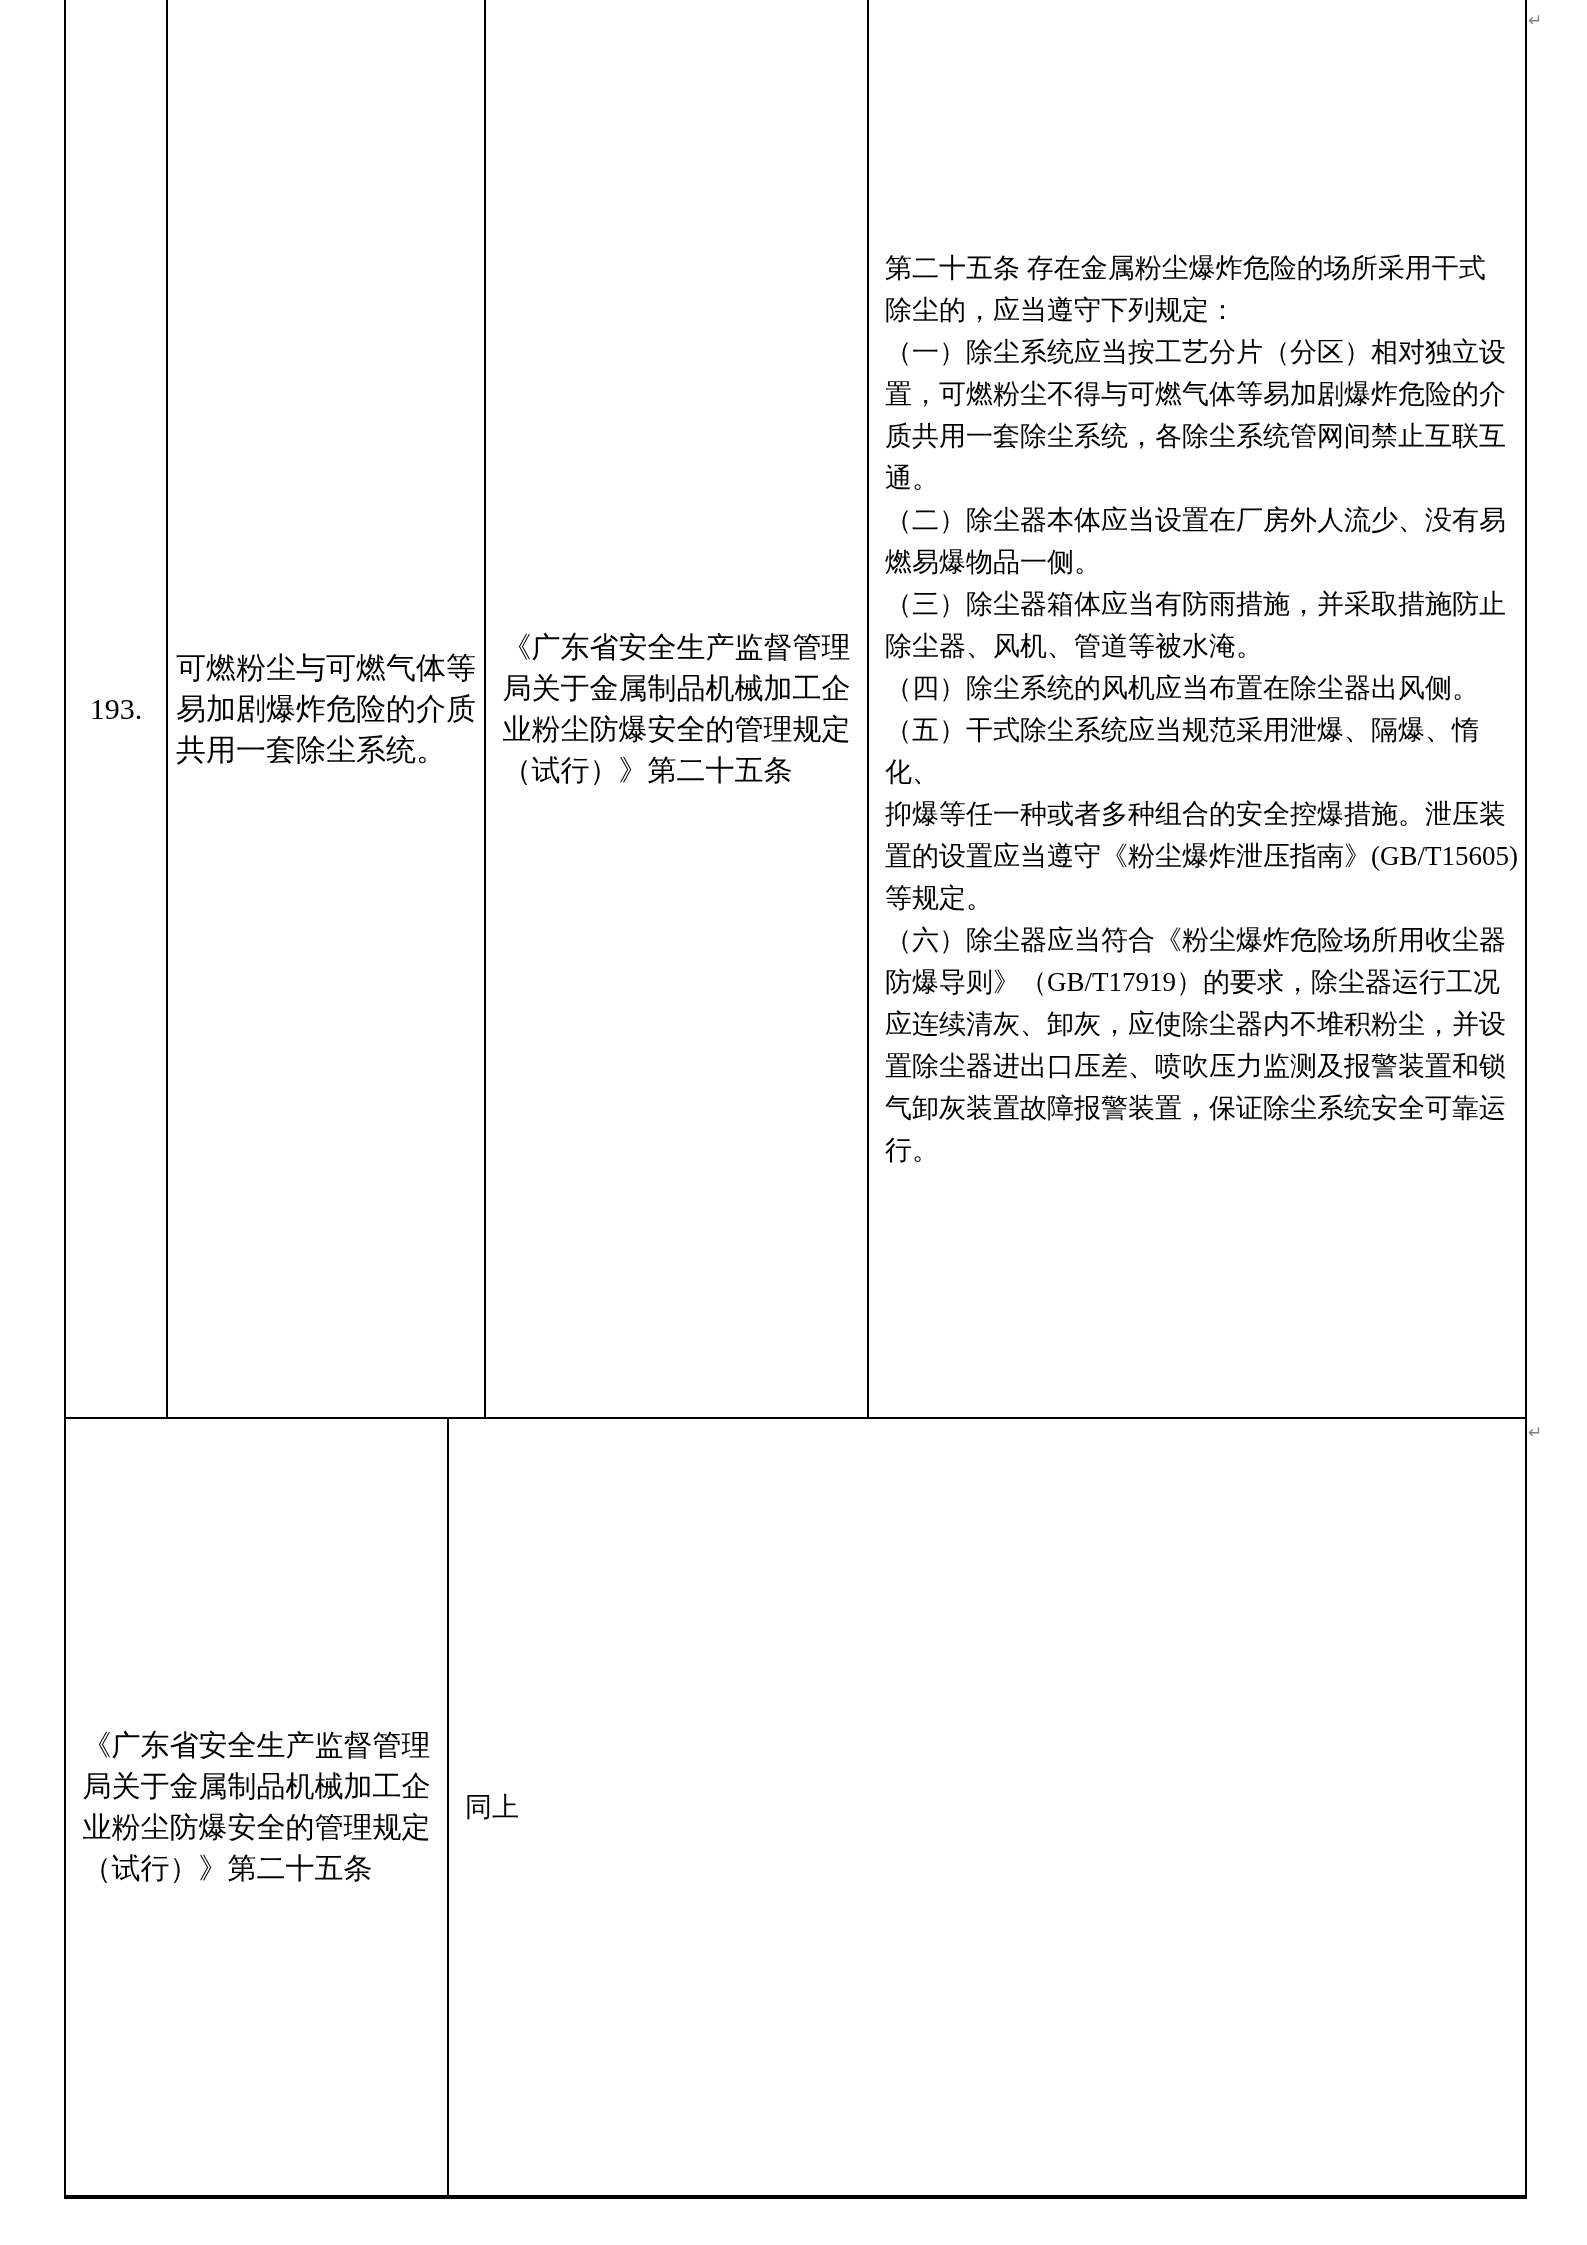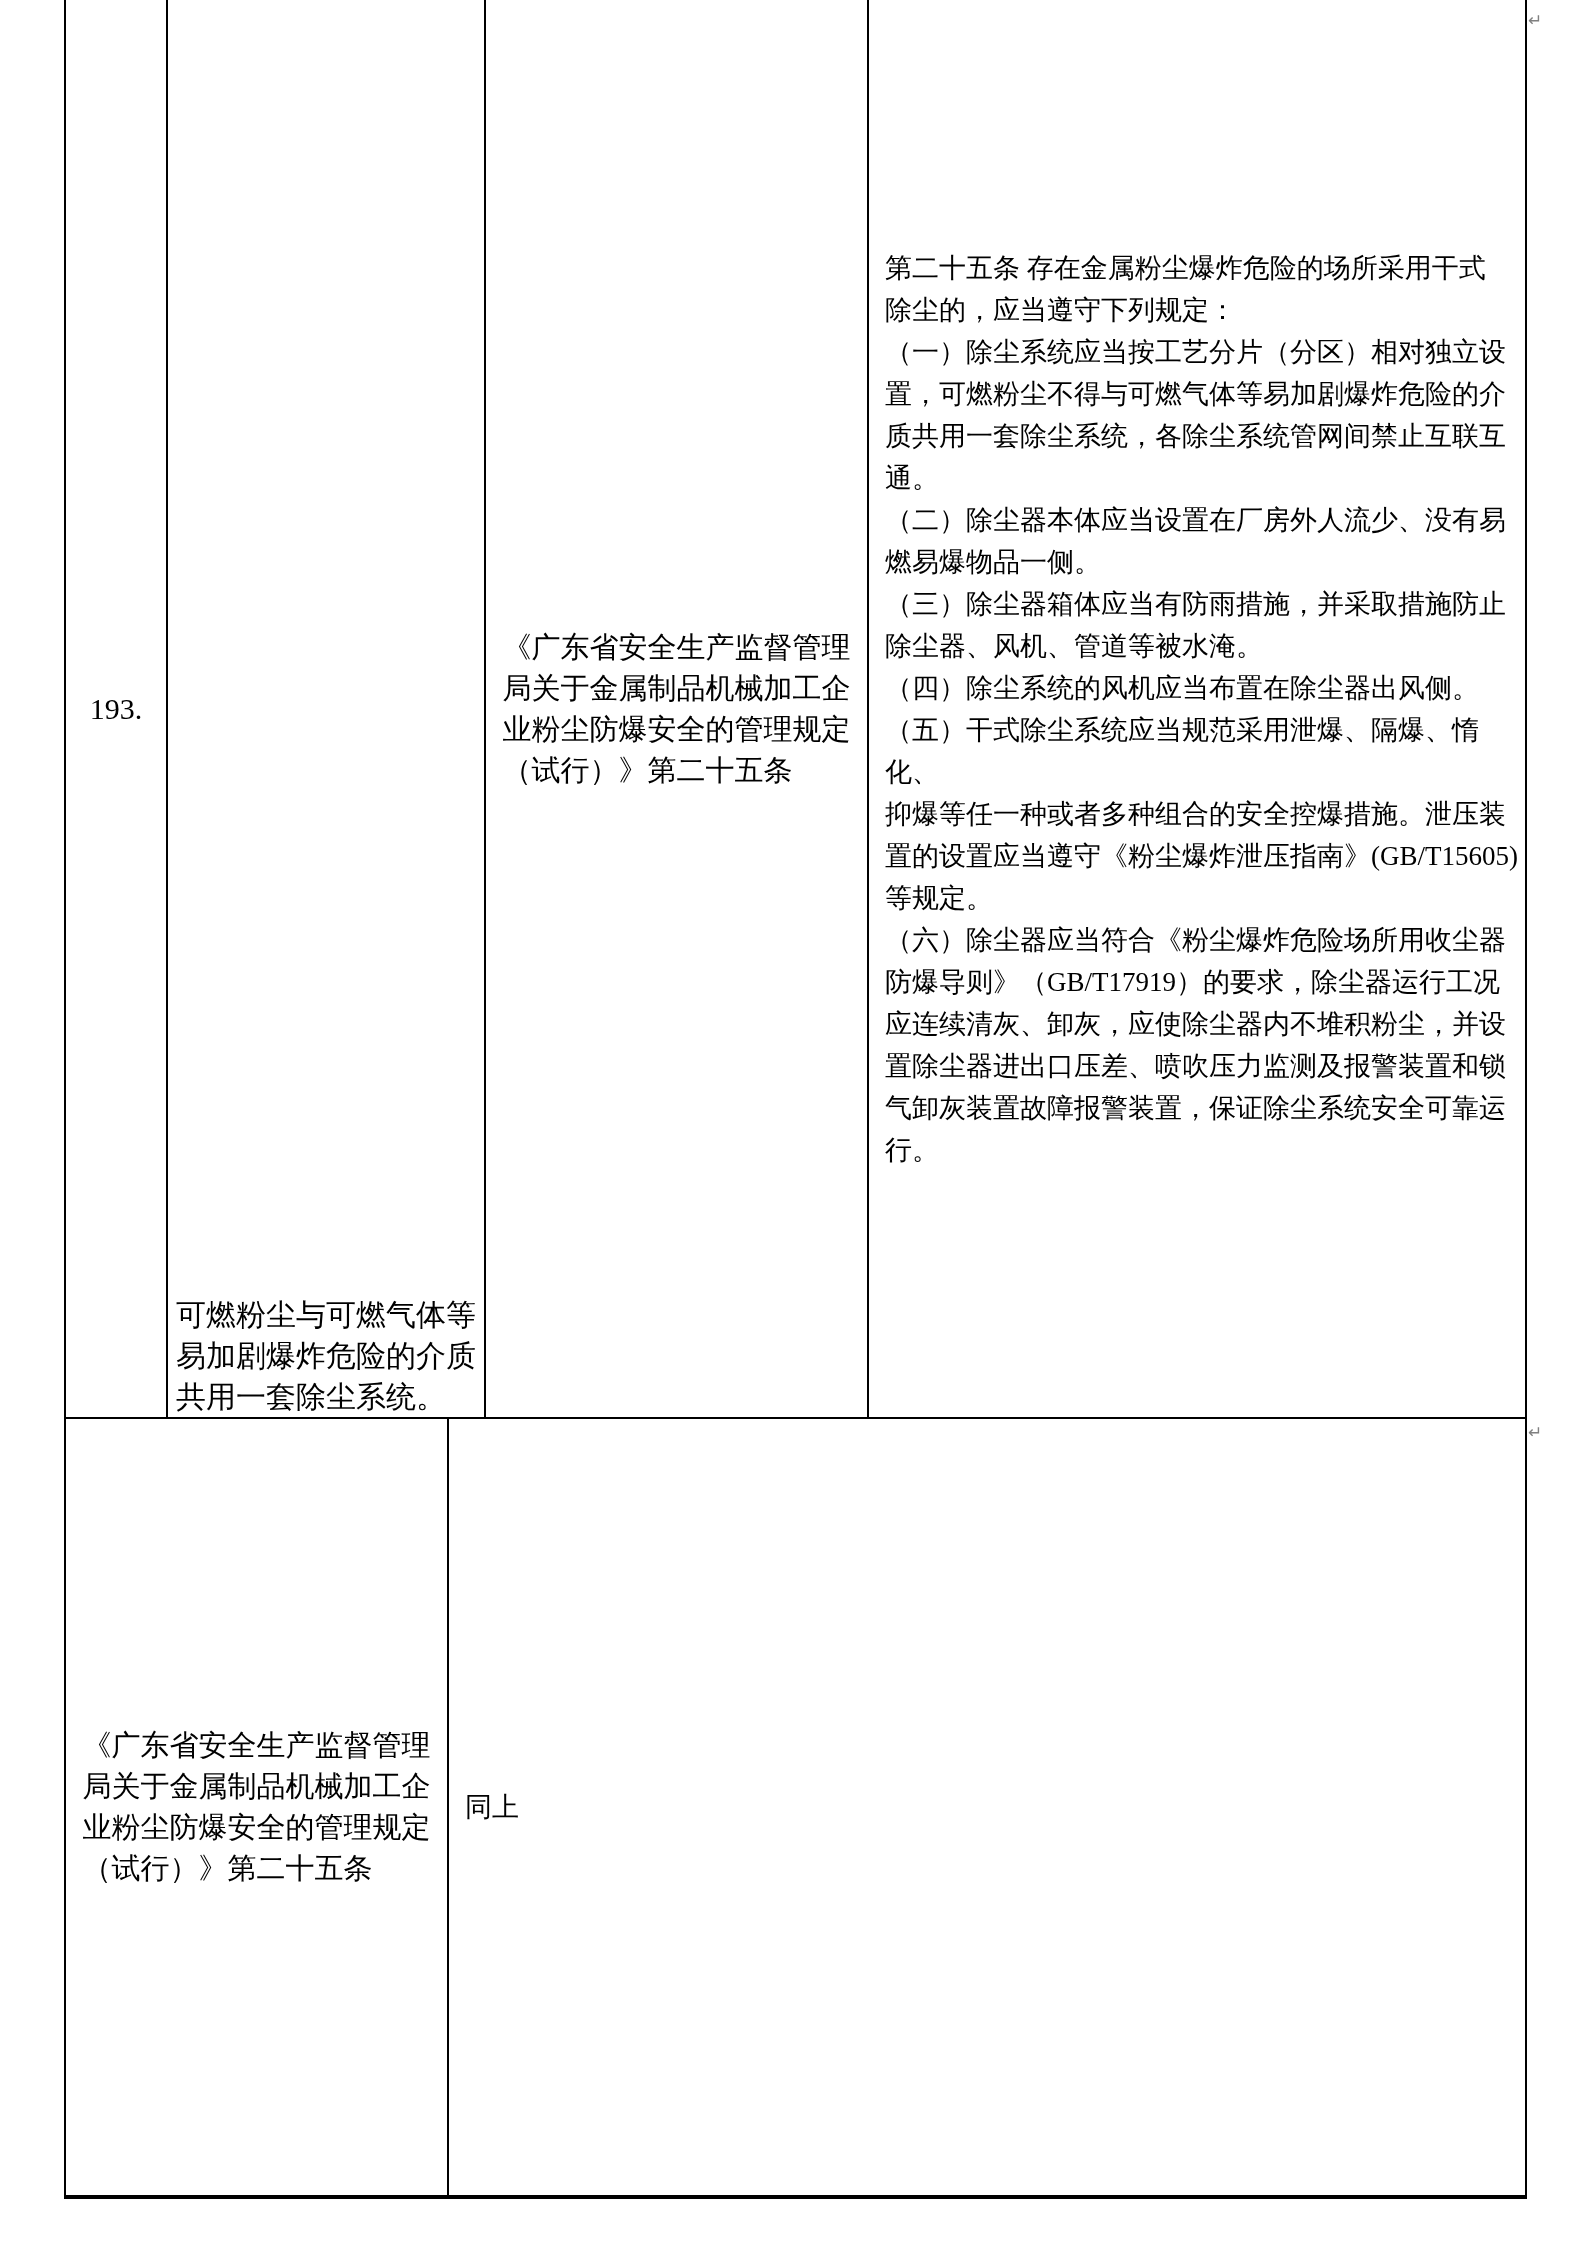--- a/index.html
+++ b/index.html
@@ -47,21 +47,20 @@
     justify-content: center;
     border-right: 2px solid #000;
     font-size: 30px;
   }
   .col-desc {
     width: 318px;
     justify-content: center;
     border-right: 2px solid #000;
     font-size: 30px;
     line-height: 41px;
-    align-items: flex-end;
   }
   .col-basis {
     width: 383px;
     justify-content: center;
     border-right: 2px solid #000;
     font-size: 29px;
     line-height: 41px;
   }
   .col-prov {
     flex: 1;

